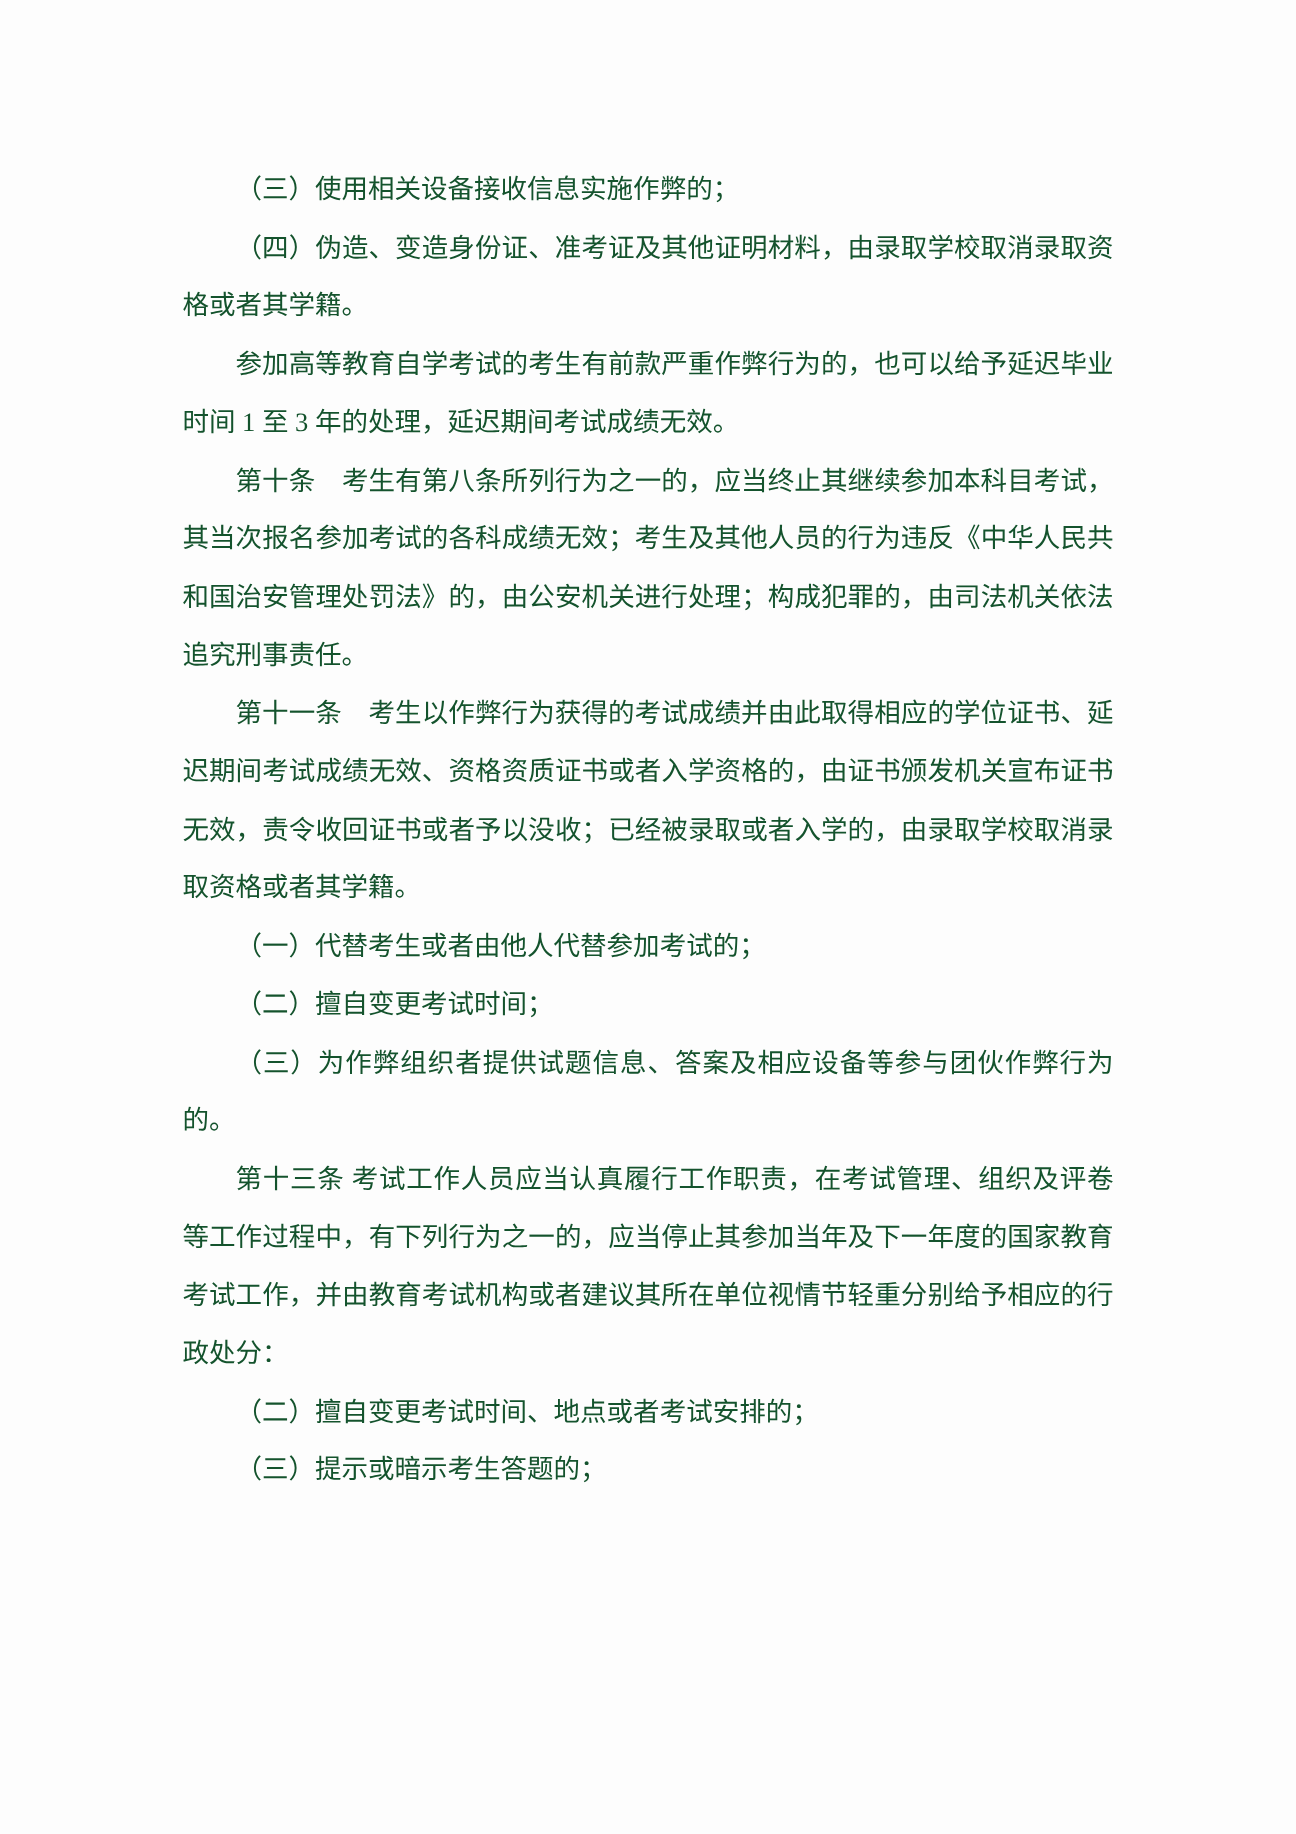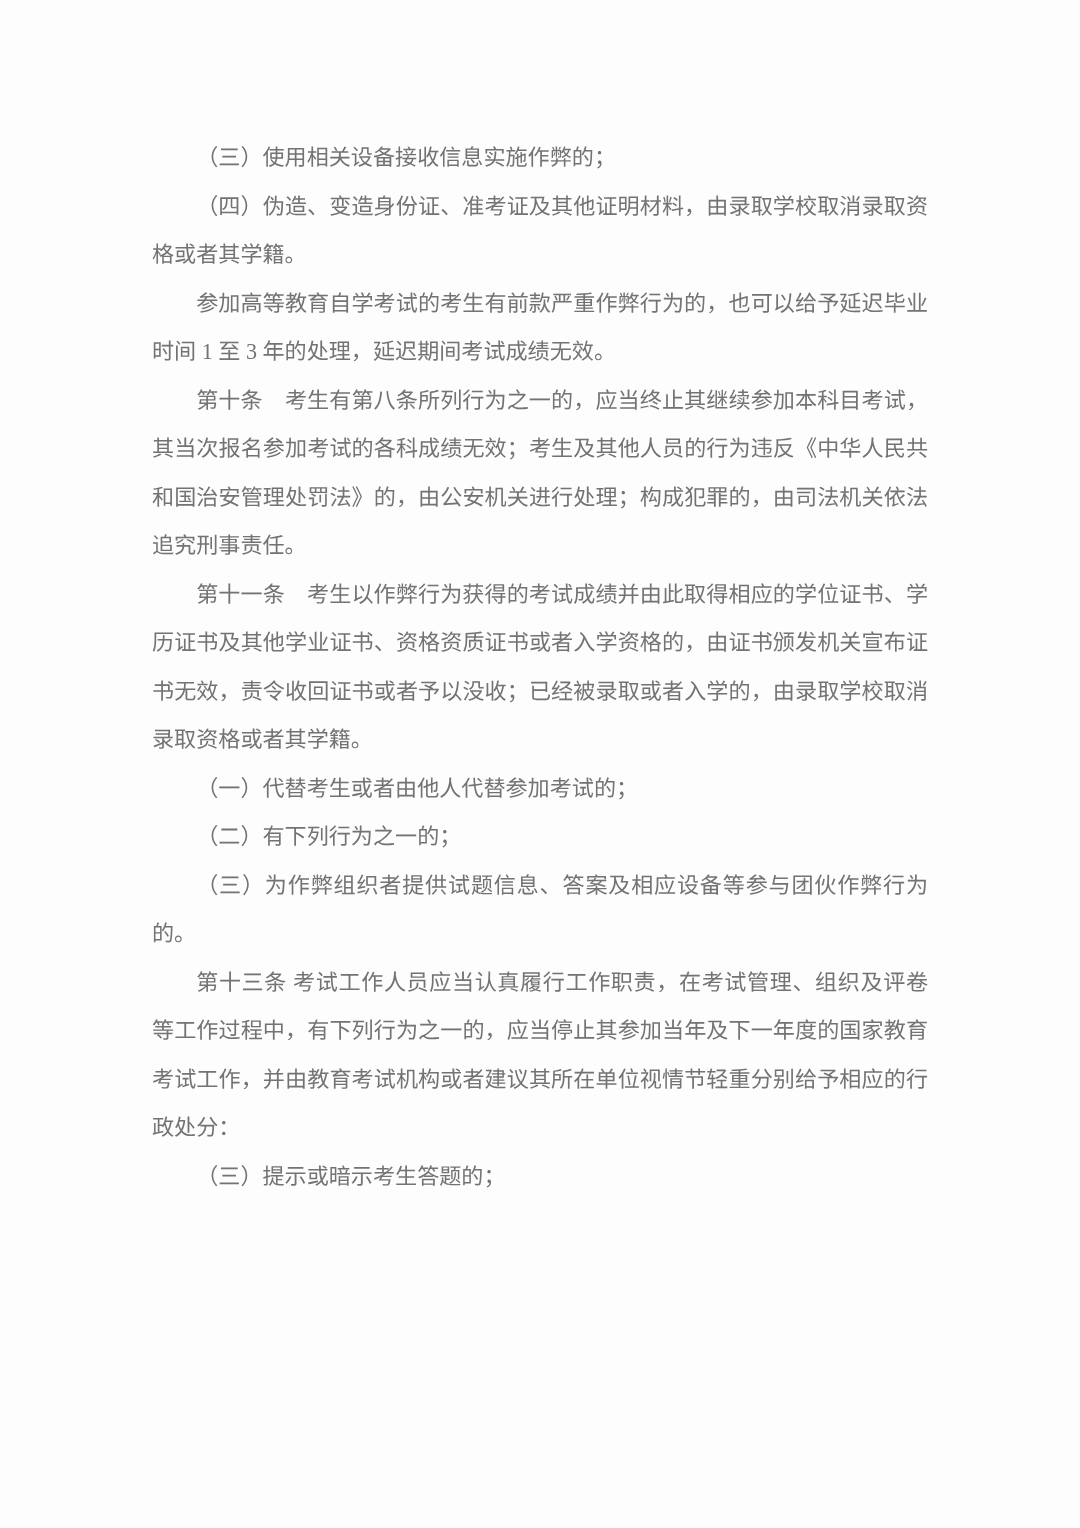--- a/index.html
+++ b/index.html
@@ -21,37 +21,38 @@
   }
   .doc-body {
     width: 776px;
   }
   .doc-body p {
     margin: 0;
     padding: 0;
     font-family: "Liberation Serif", "DejaVu Serif", serif;
     font-size: 22.1px;
     line-height: 48.5px;
-    color: #737373;
+    color: #14532d;
     text-align: justify;
     text-indent: 2em;
     text-justify: inter-ideograph;
     letter-spacing: 0;
     word-break: normal;
   }
 </style>
 </head>
 <body>
 
 <main class="doc-page">
   <section class="doc-body">
     <p>（三）使用相关设备接收信息实施作弊的；</p>
     <p>（四）伪造、变造身份证、准考证及其他证明材料，由录取学校取消录取资格或者其学籍。</p>
     <p>参加高等教育自学考试的考生有前款严重作弊行为的，也可以给予延迟毕业时间 1 至 3 年的处理，延迟期间考试成绩无效。</p>
     <p>第十条　考生有第八条所列行为之一的，应当终止其继续参加本科目考试，其当次报名参加考试的各科成绩无效；考生及其他人员的行为违反《中华人民共和国治安管理处罚法》的，由公安机关进行处理；构成犯罪的，由司法机关依法追究刑事责任。</p>
-    <p>第十一条　考生以作弊行为获得的考试成绩并由此取得相应的学位证书、学历证书及其他学业证书、资格资质证书或者入学资格的，由证书颁发机关宣布证书无效，责令收回证书或者予以没收；已经被录取或者入学的，由录取学校取消录取资格或者其学籍。</p>
+    <p>第十一条　考生以作弊行为获得的考试成绩并由此取得相应的学位证书、延迟期间考试成绩无效、资格资质证书或者入学资格的，由证书颁发机关宣布证书无效，责令收回证书或者予以没收；已经被录取或者入学的，由录取学校取消录取资格或者其学籍。</p>
     <p>（一）代替考生或者由他人代替参加考试的；</p>
-    <p>（二）有下列行为之一的；</p>
+    <p>（二）擅自变更考试时间；</p>
     <p>（三）为作弊组织者提供试题信息、答案及相应设备等参与团伙作弊行为的。</p>
     <p>第十三条 考试工作人员应当认真履行工作职责，在考试管理、组织及评卷等工作过程中，有下列行为之一的，应当停止其参加当年及下一年度的国家教育考试工作，并由教育考试机构或者建议其所在单位视情节轻重分别给予相应的行政处分：</p>
+    <p>（二）擅自变更考试时间、地点或者考试安排的；</p>
     <p>（三）提示或暗示考生答题的；</p>
   </section>
 </main>
 
 </body></html>

